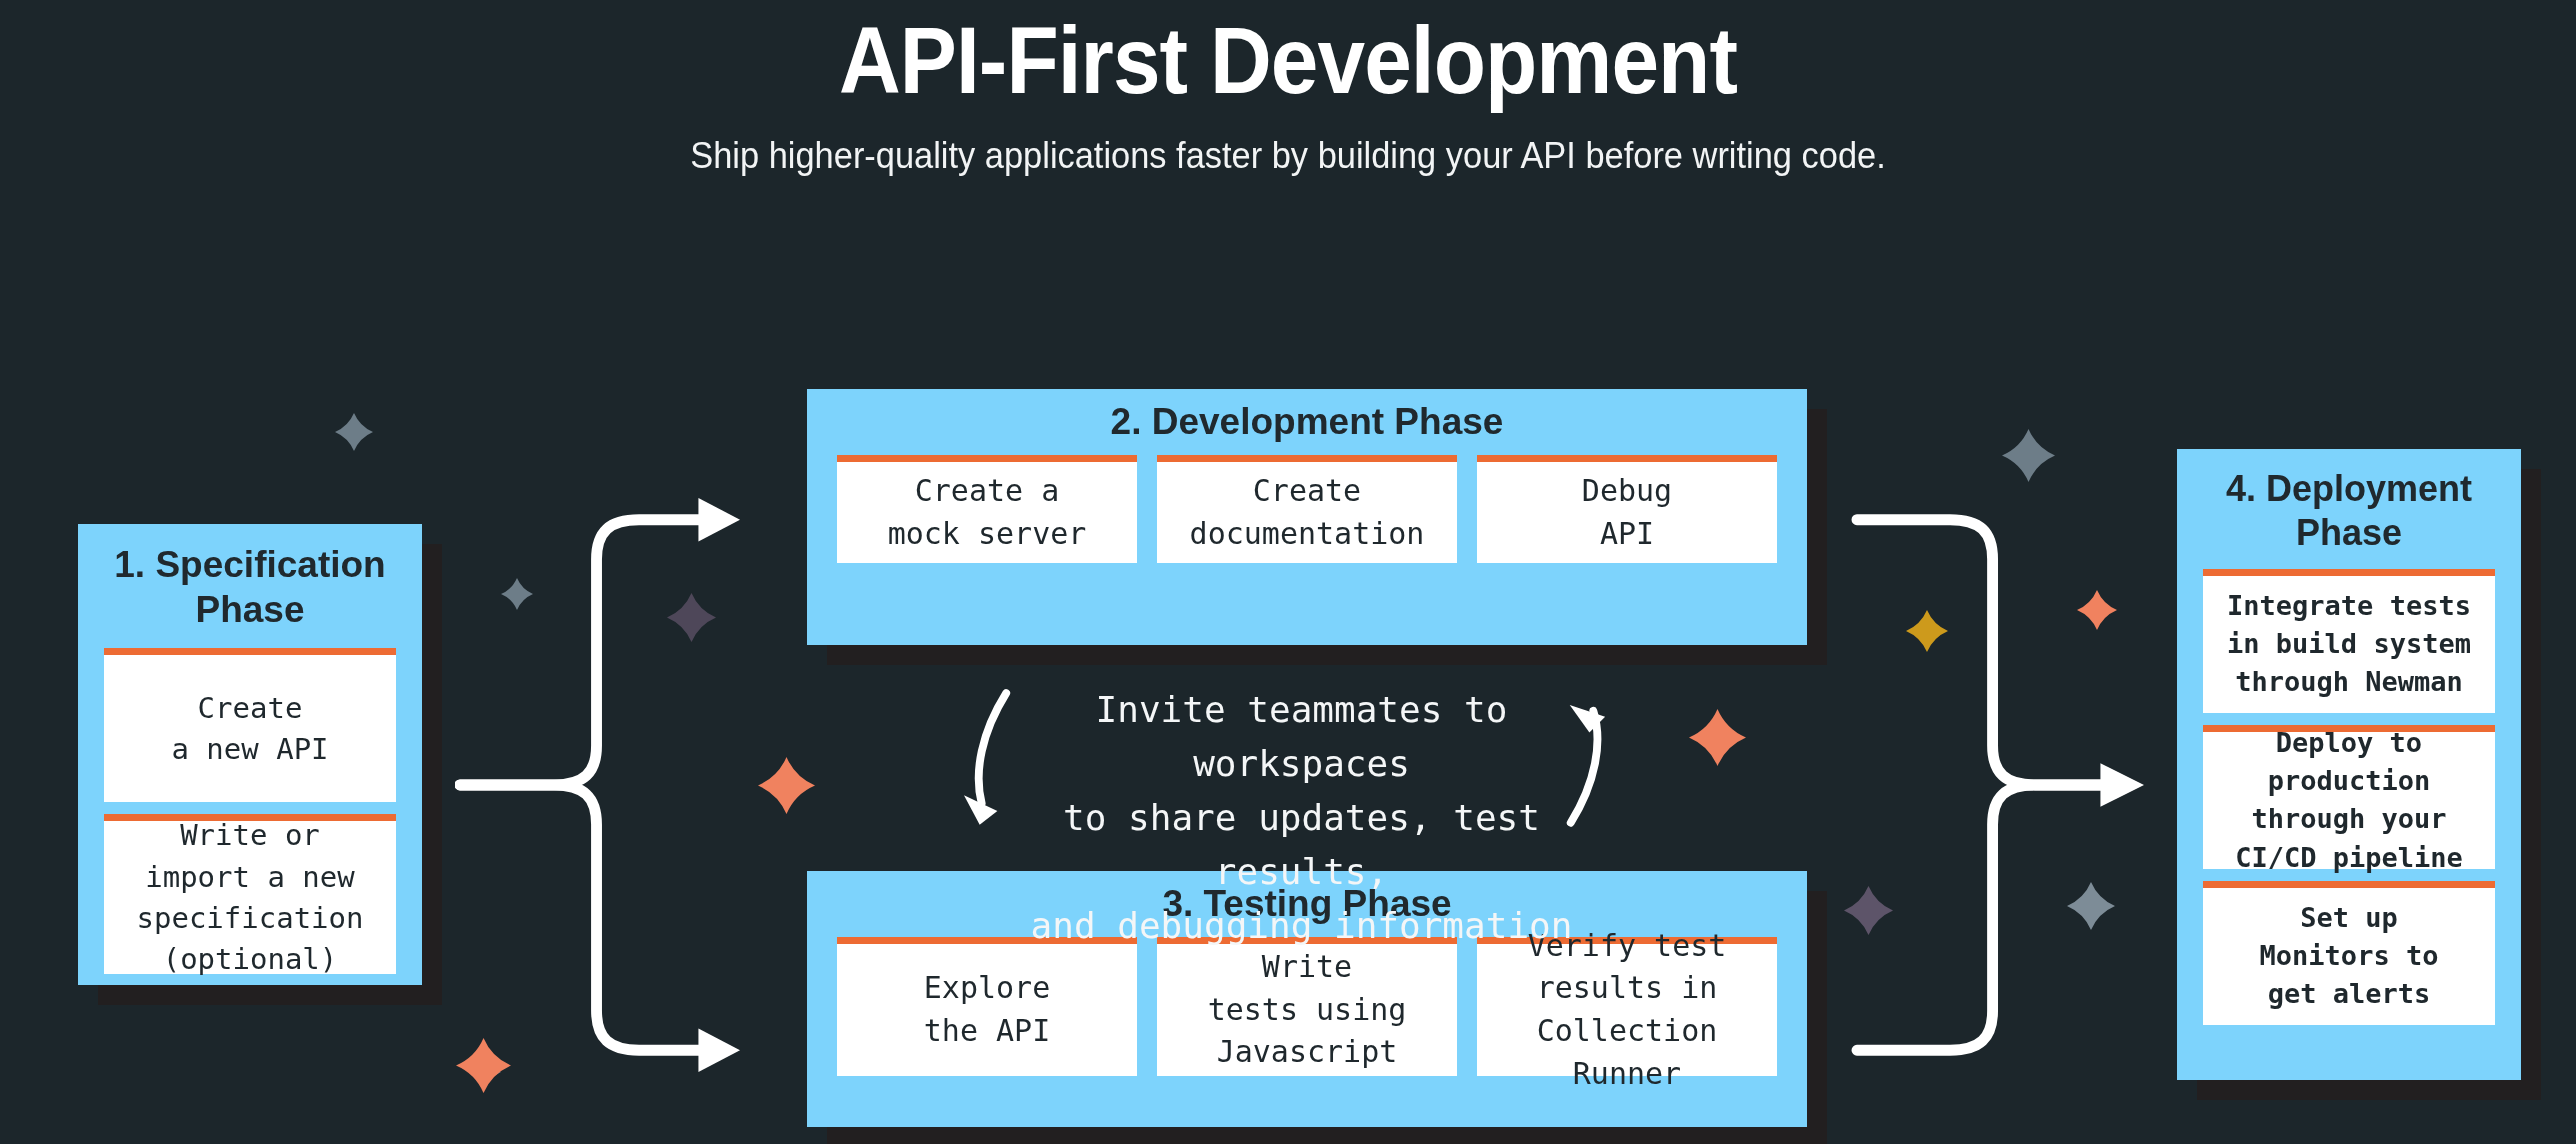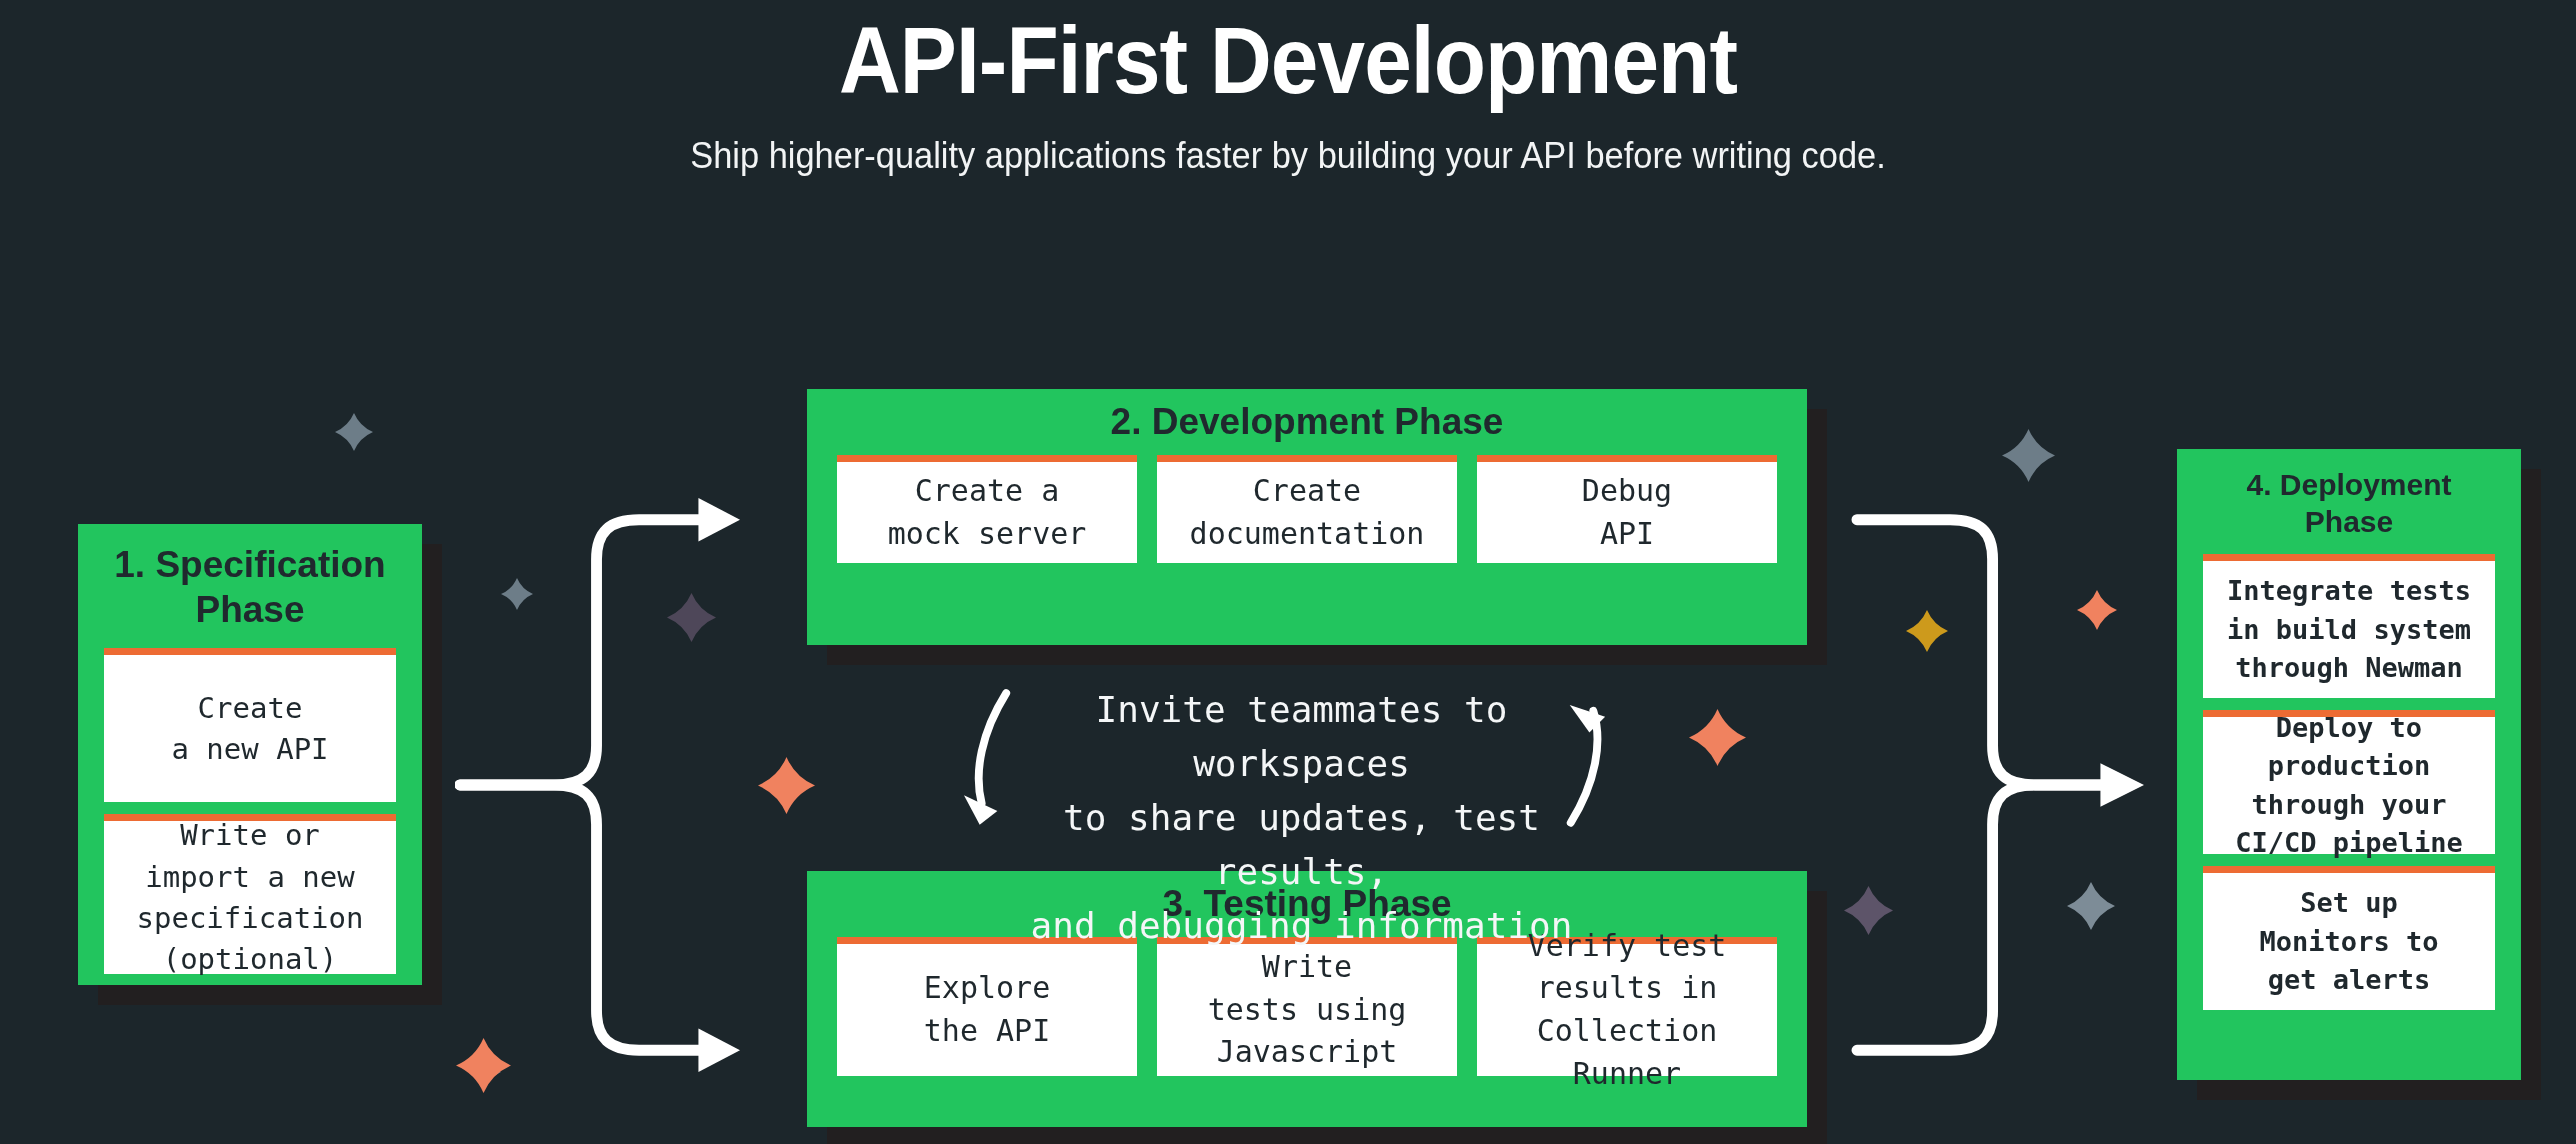--- a/index.html
+++ b/index.html
@@ -54,21 +54,21 @@
   #connectors {
     position: absolute;
     left: 0; top: 0;
     width: 2576px; height: 1144px;
     pointer-events: none;
   }
 
   
   .phase-card {
     position: absolute;
-    background: #22c55e;
+    background: #7dd3fc;
     box-shadow: 20px 20px 0 0 #221f20;
   }
   .phase-title {
     text-align: center;
     color: #20292e;
     font-family: "Liberation Sans Narrow", "Liberation Sans", sans-serif;
     font-weight: bold;
     letter-spacing: 0px;
   }
   .step-box {
@@ -120,21 +120,21 @@
   #card-testing .steps { display: flex; gap: 20px; }
   #card-testing .step-box { flex: 1; height: 139px; }
   #card-testing .step-text { font-size: 30px; }
 
   
   #card-deployment {
     left: 2177px; top: 449px;
     width: 344px; height: 631px;
     padding: 18px 26px 26px 26px;
   }
-  #card-deployment .phase-title { font-size: 30px; line-height: 1.22; margin-bottom: 14px; }
+  #card-deployment .phase-title { font-size: 36px; line-height: 1.22; margin-bottom: 14px; }
   #card-deployment .steps { display: flex; flex-direction: column; gap: 12px; }
   #card-deployment .step-box { height: 144px; font-weight: bold; }
   #card-deployment .step-text { font-size: 27px; }
 
   
   #collab-note {
     position: absolute;
     left: 985px; top: 683px;
     width: 633px;
     text-align: center;

